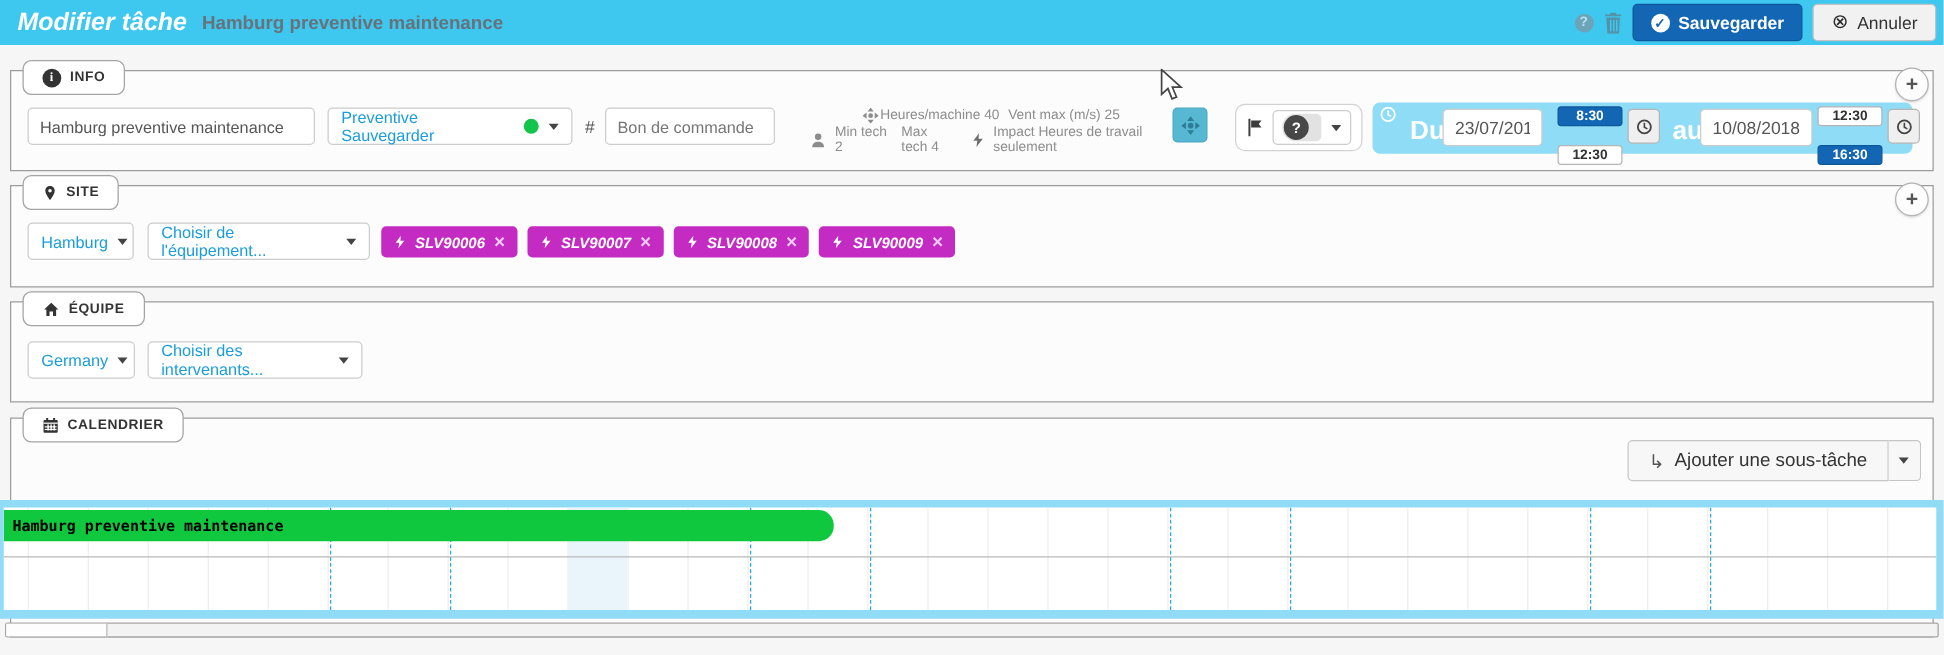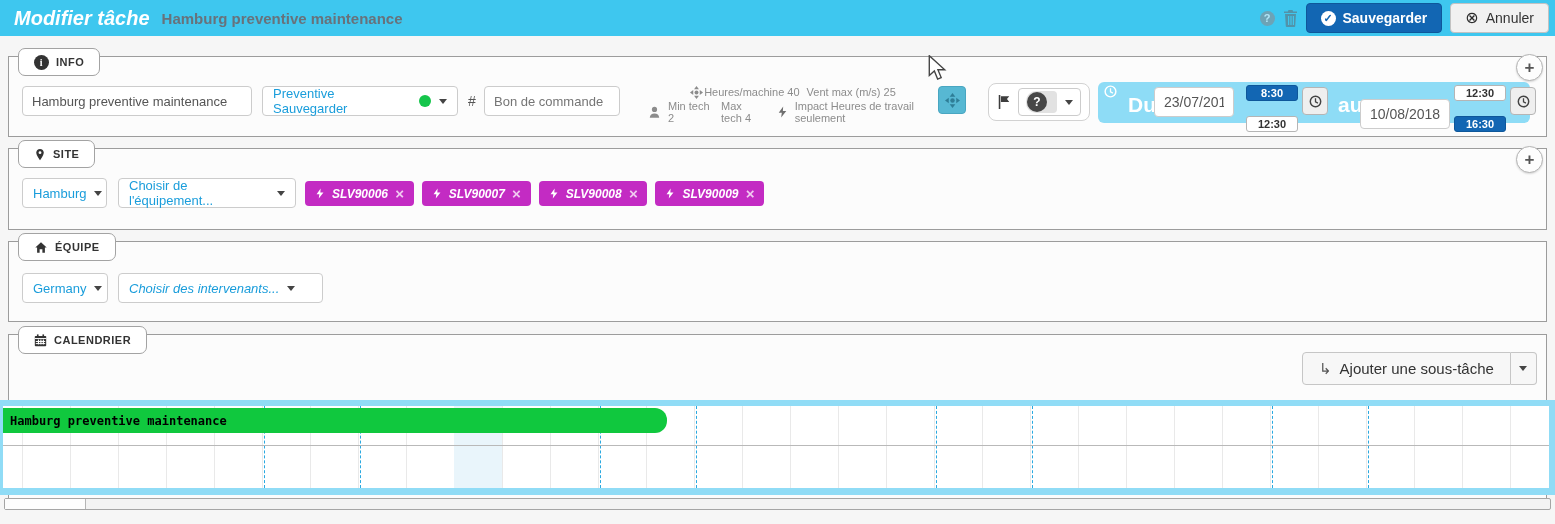--- a/index.html
+++ b/index.html
@@ -179,21 +179,21 @@
     <span class="tchip sel">8:30</span>
     <span class="tchip uns">12:30</span>
   </div>
   <div class="abs clockbtn" style="left:204px; top:5px;">
     <svg class="ic" width="13" height="13" viewBox="0 0 16 16">
         <circle cx="8" cy="8" r="6.4" fill="none" stroke="#444" stroke-width="1.8"></circle>
         <path d="M8 4v4.4l3 1.6" fill="none" stroke="#444" stroke-width="1.6"></path>
       </svg>
   </div>
   <span class="abs du-au" style="left:240px; top:11px;">au</span>
-  <input class="abs inp" style="left: 262px; top: 5px; width: 90px; height: 30px; font-size: 14px; margin-top: 12px;" value="10/08/2018">
+  <input class="abs inp" style="left: 262px; top: 5px; width: 90px; height: 30px; font-size: 14px;" value="10/08/2018">
   <div class="abs tstack" style="left:356px; top:3px;">
     <span class="tchip uns">12:30</span>
     <span class="tchip sel">16:30</span>
   </div>
   <div class="abs clockbtn" style="left:412px; top:5px;">
     <svg class="ic" width="13" height="13" viewBox="0 0 16 16">
         <circle cx="8" cy="8" r="6.4" fill="none" stroke="#444" stroke-width="1.8"></circle>
         <path d="M8 4v4.4l3 1.6" fill="none" stroke="#444" stroke-width="1.6"></path>
       </svg>
   </div>
@@ -260,21 +260,21 @@
       <svg class="ic" width="14" height="13" viewBox="0 0 16 16">
         <path fill="#333" d="M8 1.5 15 8h-2.2v6.5H9.7V10H6.3v4.5H3.2V8H1z"></path>
       </svg>
     </span>
   <span>ÉQUIPE</span>
 </div>
 <div class="abs ddl" style="left:22px; top:273px; width:86px; height:30px;">
   <span>Germany</span>
   <span class="caret"></span>
 </div>
-<div class="abs ddl" style="left:118px; top:273px; width:205px; height:30px;font-style:italic;">
+<div class="abs ddl" style="left:118px; top:273px; width:172px; height:30px;">
   <span>Choisir des intervenants...</span>
   <span class="caret"></span>
 </div>
 
 <div class="panel" style="top:334px; height:176px;"></div>
 <div class="chip" style="left:18px; top:326px;">
   <span>
       <svg class="ic" width="13" height="13" viewBox="0 0 16 16">
         <g fill="#333">
           <rect x="1" y="2.5" width="14" height="12.5" rx="1"></rect>

